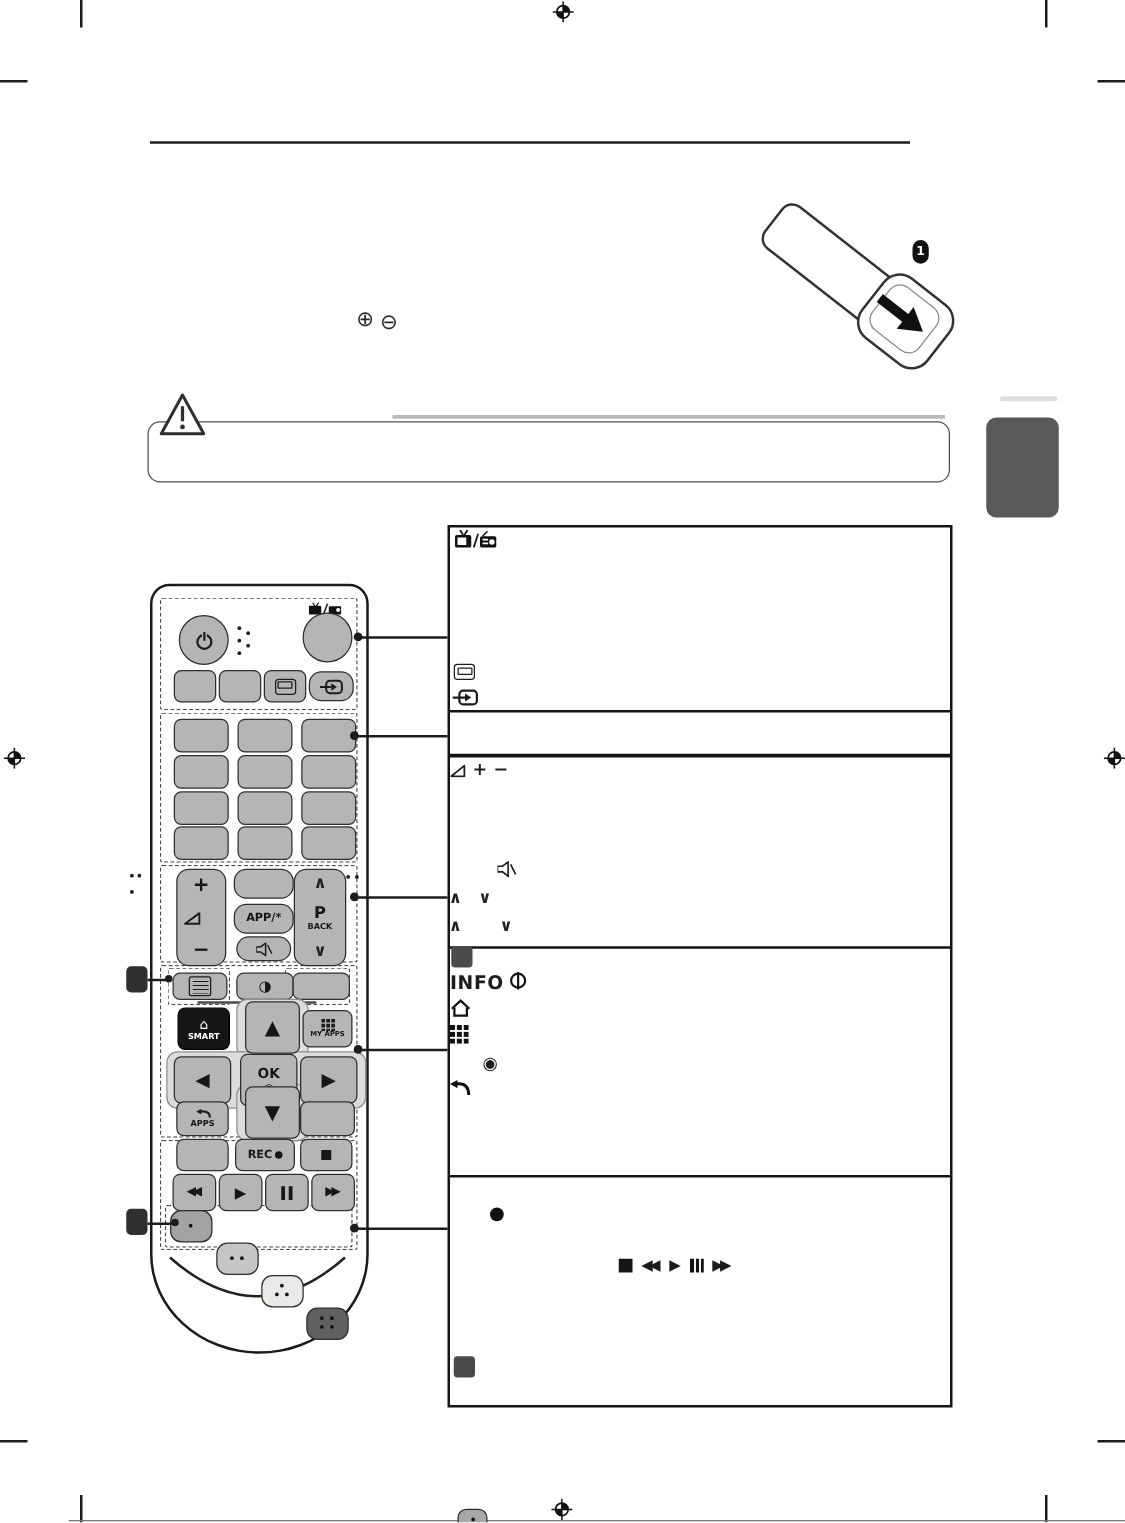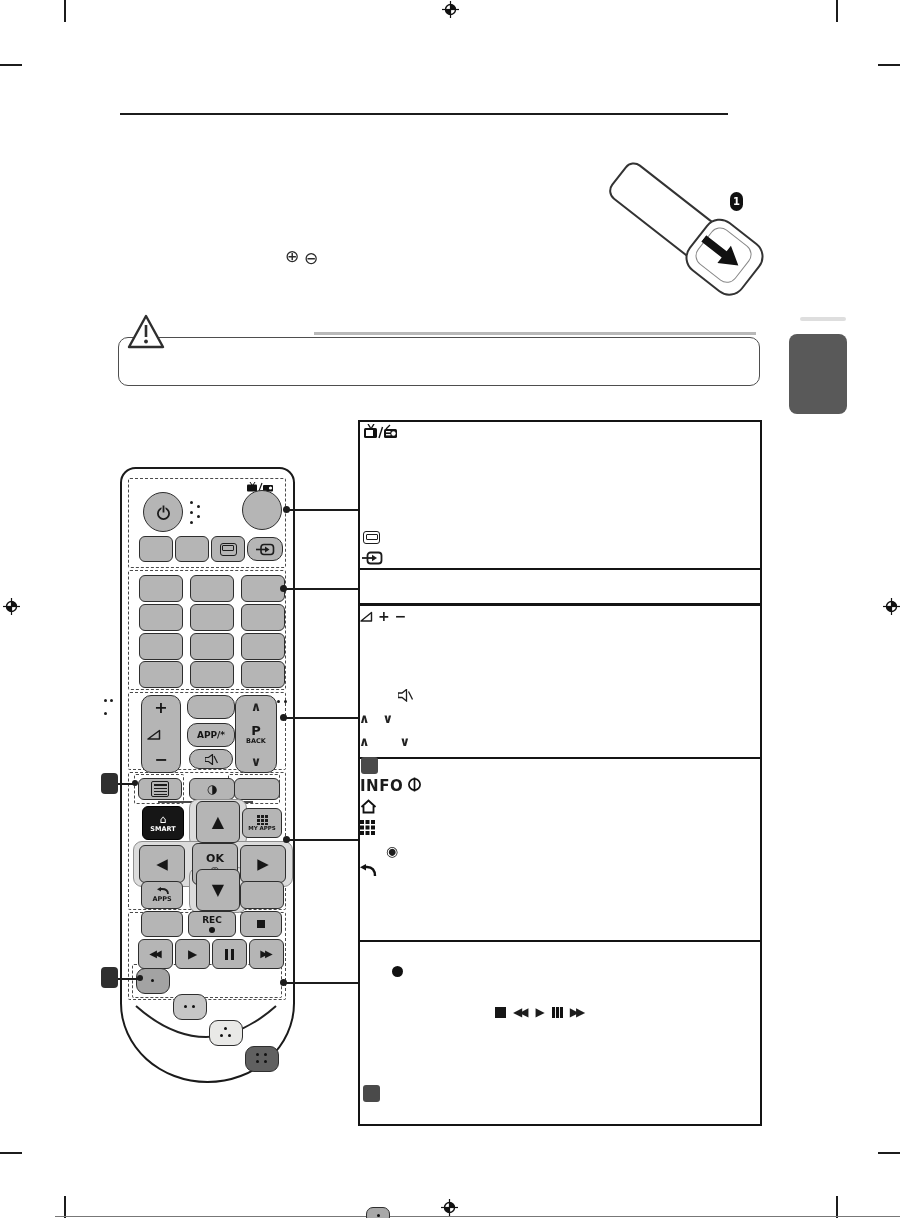--- a/index.html
+++ b/index.html
@@ -259,21 +259,21 @@
         <polygon points="6,0 6,4.5 2,2.2" fill="#1c1c1c"></polygon>
       </svg>
     <b style="font-size:6.5px;">APPS</b>
   </div>
   <div class="btn" style="left:196px;top:869px;width:42px;height:40px;font-size:16px;">
     <span>▼</span>
   </div>
   <div class="btn" style="left:240px;top:881px;width:42px;height:26px;"></div>
 
   <div class="btn" style="left:141px;top:911px;width:40px;height:24px;"></div>
-  <div class="btn" style="left:188px;top:911px;width:46px;height:24px;flex-direction:column;gap:2px;">
+  <div class="btn" style="left:188px;top:911px;width:46px;height:24px;flex-direction:row;gap:2px;">
     <b style="font-size:9px;">REC</b>
     <span style="width:6px;height:6px;background:#161616;border-radius:50%;"></span>
   </div>
   <div class="btn" style="left:240px;top:911px;width:40px;height:24px;">
     <span class="sqicon" style="width:8px;height:8px;"></span>
   </div>
   <div class="btn" style="left:138px;top:939px;width:33px;height:28px;font-size:10px;">
     <span class="rewtxt">◀◀</span>
   </div>
   <div class="btn" style="left:175px;top:939px;width:33px;height:28px;font-size:12px;">

